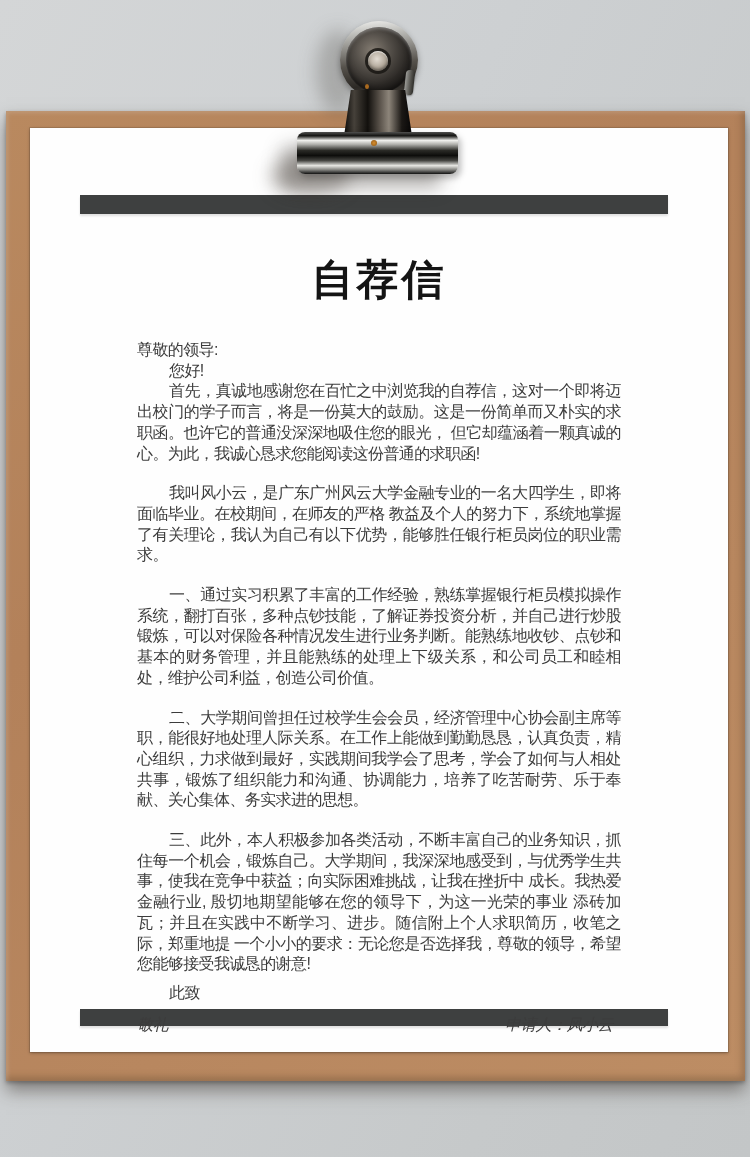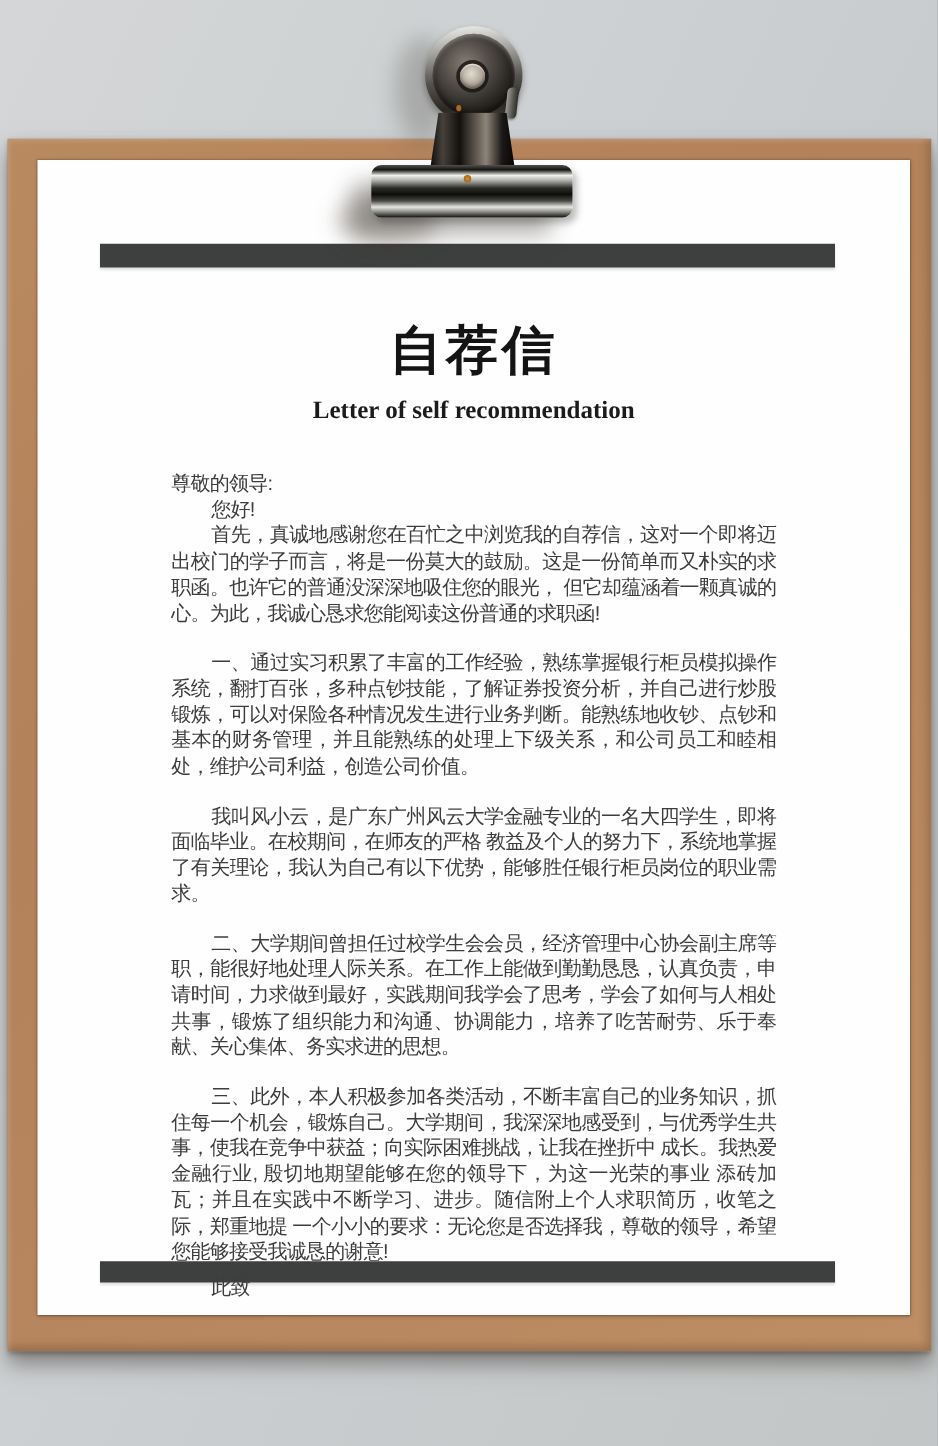--- a/index.html
+++ b/index.html
@@ -91,30 +91,29 @@
 
 <div class="canvas">
 
   <div class="board">
     <div class="paper">
       <div class="bar bar-top"></div>
       <div class="bar bar-bottom"></div>
 
       <div class="content">
         <div class="title">自荐信</div>
-        <div class="subtitle">Letter of self recommendation</div>
 
         <div class="letter-body">
           <div class="salutation">尊敬的领导:</div>
           <div class="indent">您好!</div>
 
           <p>首先，真诚地感谢您在百忙之中浏览我的自荐信，这对一个即将迈出校门的学子而言，将是一份莫大的鼓励。这是一份简单而又朴实的求职函。也许它的普通没深深地吸住您的眼光， 但它却蕴涵着一颗真诚的心。为此，我诚心恳求您能阅读这份普通的求职函!</p>
+          <p>我叫风小云，是广东广州风云大学金融专业的一名大四学生，即将面临毕业。在校期间，在师友的严格 教益及个人的努力下，系统地掌握了有关理论，我认为自己有以下优势，能够胜任银行柜员岗位的职业需求。</p>
           <p>一、通过实习积累了丰富的工作经验，熟练掌握银行柜员模拟操作系统，翻打百张，多种点钞技能，了解证券投资分析，并自己进行炒股锻炼，可以对保险各种情况发生进行业务判断。能熟练地收钞、点钞和基本的财务管理，并且能熟练的处理上下级关系，和公司员工和睦相处，维护公司利益，创造公司价值。</p>
-          <p>我叫风小云，是广东广州风云大学金融专业的一名大四学生，即将面临毕业。在校期间，在师友的严格 教益及个人的努力下，系统地掌握了有关理论，我认为自己有以下优势，能够胜任银行柜员岗位的职业需求。</p>
-          <p>二、大学期间曾担任过校学生会会员，经济管理中心协会副主席等职，能很好地处理人际关系。在工作上能做到勤勤恳恳，认真负责，申请时间，力求做到最好，实践期间我学会了思考，学会了如何与人相处共事，锻炼了组织能力和沟通、协调能力，培养了吃苦耐劳、乐于奉献、关心集体、务实求进的思想。</p>
+          <p>二、大学期间曾担任过校学生会会员，经济管理中心协会副主席等职，能很好地处理人际关系。在工作上能做到勤勤恳恳，认真负责，精心组织，力求做到最好，实践期间我学会了思考，学会了如何与人相处共事，锻炼了组织能力和沟通、协调能力，培养了吃苦耐劳、乐于奉献、关心集体、务实求进的思想。</p>
           <p>三、此外，本人积极参加各类活动，不断丰富自己的业务知识，抓住每一个机会，锻炼自己。大学期间，我深深地感受到，与优秀学生共事，使我在竞争中获益；向实际困难挑战，让我在挫折中 成长。我热爱金融行业, 殷切地期望能够在您的领导下，为这一光荣的事业 添砖加瓦；并且在实践中不断学习、进步。随信附上个人求职简历，收笔之际，郑重地提 一个小小的要求：无论您是否选择我，尊敬的领导，希望您能够接受我诚恳的谢意!</p>
 
           <div class="valediction">此致</div>
 
           <div class="close-row">
             <span>敬礼</span>
             <span class="applicant">申请人：风小云</span>
           </div>
 
           <div class="date-line">申请时间：  20xx 年 xx 月</div>

